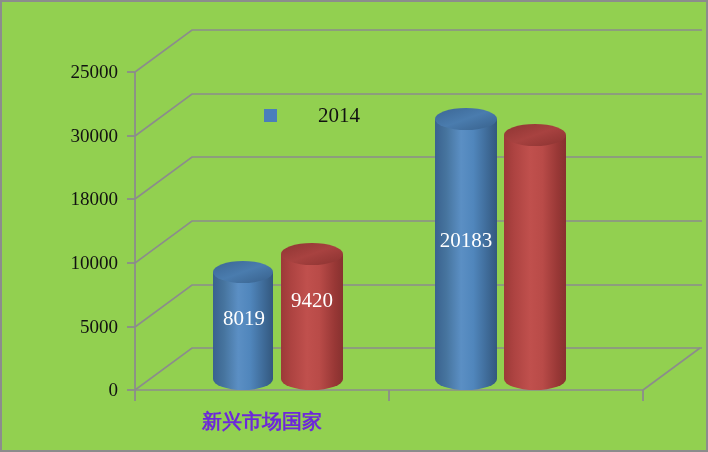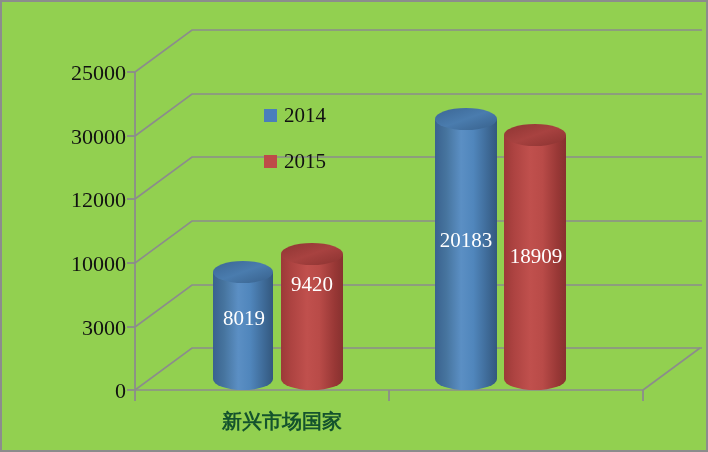--- a/index.html
+++ b/index.html
@@ -25,59 +25,60 @@
   #scene {
     position: absolute;
     left: 0; top: 0;
     width: 708px;
     height: 452px;
   }
 
   
   .ytick-label {
     position: absolute;
-    right: 0;
+    right: 8px;
     text-align: right;
-    font-size: 22px;
+    font-size: 19px;
     color: #111111;
     line-height: 1;
     white-space: nowrap;
   }
   #ytick-labels {
     position: absolute;
     left: 0;
     top: 0;
     width: 124px;
     height: 452px;
   }
 
   
   .cat-label {
     position: absolute;
     font-size: 20px;
-    color: #14532d;
-    white-space: nowrap;
-    text-align: right;
+    color: #6d28d9;
+    white-space: nowrap;
+    text-align: center;
     line-height: 1;
     font-family: "DejaVu Sans", "Liberation Sans", sans-serif;
     font-weight: bold;
   }
 
   
   #legend {
     position: absolute;
     left: 262px;
     top: 98px;
     width: 120px;
   }
   .legend-row {
     display: flex;
     align-items: center;
     height: 30px;
     margin-bottom: 16px;
+    gap: 34px;
   }
   .legend-swatch {
     width: 13px;
     height: 13px;
     margin-right: 7px;
     flex: 0 0 auto;
   }
   .legend-text {
     font-size: 21px;
     color: #111111;
@@ -185,37 +186,32 @@
 
     <g>
       <path d="M502,133 L502,377 A31,11 0 0 0 564,377 L564,133 Z" fill="url(#redBody)"></path>
       <ellipse cx="533" cy="133" rx="31" ry="11" fill="url(#redTop)"></ellipse>
     </g>
   </svg>
 
   <div id="ytick-labels">
     <div class="ytick-label" style="top:60px;">25000</div>
     <div class="ytick-label" style="top:124px;">30000</div>
-    <div class="ytick-label" style="top:187px;">12000</div>
+    <div class="ytick-label" style="top:187px;">18000</div>
     <div class="ytick-label" style="top:251px;margin-left:32px;">10000</div>
-    <div class="ytick-label" style="top:315px;">3000</div>
+    <div class="ytick-label" style="top:315px;">5000</div>
     <div class="ytick-label" style="top:378px;">0</div>
   </div>
 
   <div class="cat-label" style="left:180px; top:409px; width:160px;">新兴市场国家</div>
 
   <div id="legend">
     <div class="legend-row">
       <span class="legend-swatch" style="background:#4A7EBB;"></span>
       <span class="legend-text">2014</span>
     </div>
-    <div class="legend-row">
-      <span class="legend-swatch" style="background:#BE4B48;"></span>
-      <span class="legend-text">2015</span>
-    </div>
   </div>
 
   <div class="data-label" style="left:211px; top:306px; width:62px;">8019</div>
-  <div class="data-label" style="left:279px; top:272px; width:62px;">9420</div>
+  <div class="data-label" style="left:279px; top:288px; width:62px;">9420</div>
   <div class="data-label" style="left:428px; top:228px; width:72px;">20183</div>
-  <div class="data-label" style="left:498px; top:244px; width:72px;">18909</div>
 
 </div>
 
 </body></html>

